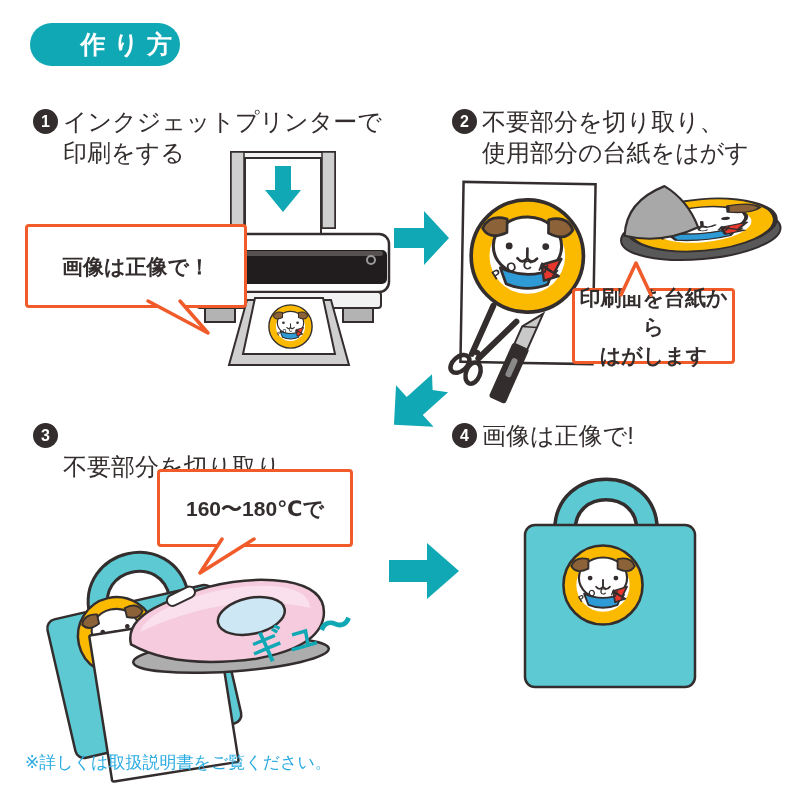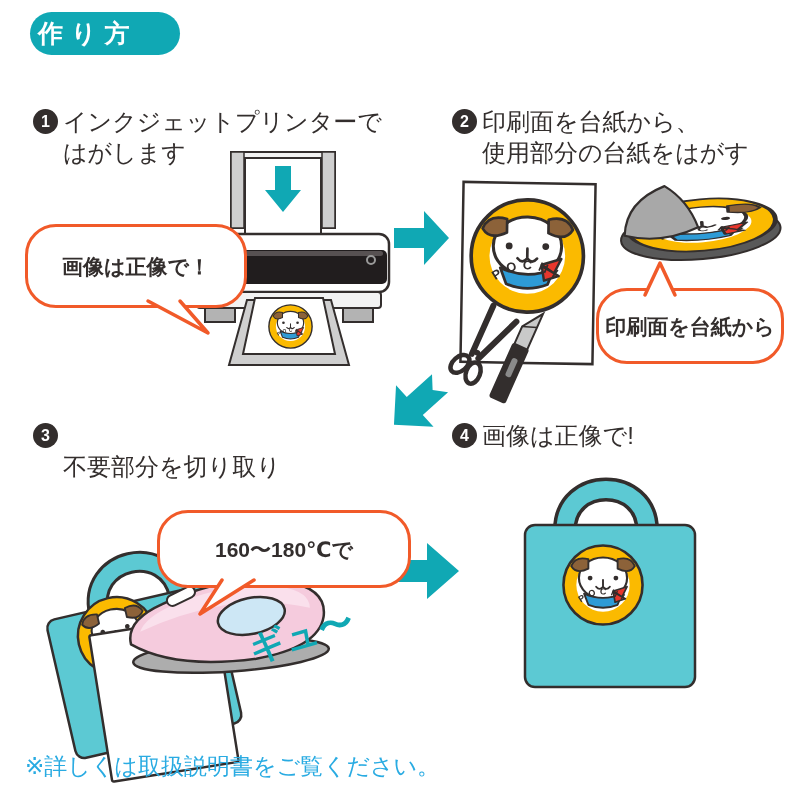--- a/index.html
+++ b/index.html
@@ -3,37 +3,37 @@
 <meta charset="utf-8">
 <style>
   :root{
     --teal:#10A8B4; --light-teal:#5CC9D3; --orange:#F15A29;
     --note-blue:#29ABE2; --ink:#332E2D; --logo-yellow:#FBBA00;
   }
   html,body{margin:0;padding:0;background:#fff;}
   .canvas{position:relative;width:800px;height:800px;background:#fff;overflow:hidden;
     font-family:"Liberation Sans","DejaVu Sans",sans-serif;color:var(--ink);}
   .abs{position:absolute;}
-  .title-badge{left:30px;top:12px;width:150px;height:43px;border-radius:22px;
-    background:var(--teal);color:#fff;display:flex;align-items:center;justify-content:flex-start;
+  .title-badge{left:30px;top:23px;width:150px;height:43px;border-radius:22px;
+    background:var(--teal);color:#fff;display:flex;align-items:center;justify-content:flex-end;
     font-size:25px;font-weight:bold;letter-spacing:8px;padding-left:8px;box-sizing:border-box;}
   .step-heading{display:flex;gap:5px;font-size:24px;line-height:31px;font-weight:500;}
   .num-badge{width:25px;height:25px;border-radius:50%;background:var(--ink);color:#fff;
     font-size:16px;font-weight:bold;display:flex;align-items:center;justify-content:center;
     flex:0 0 auto;margin-top:3px;}
-  .bubble{background:#fff;border:3.5px solid var(--orange);border-radius:31px;z-index:5;
+  .bubble{background:#fff;border:3.5px solid var(--orange);border-radius:4px;z-index:5;
     display:flex;flex-direction:column;justify-content:center;text-align:center;
     font-size:21px;line-height:29px;font-weight:bold;box-sizing:border-box;}
   .bubble svg.tail{position:absolute;z-index:6;overflow:visible;}
   .tail path{fill:#fff;stroke:var(--orange);stroke-width:3.5;stroke-linejoin:round;stroke-linecap:round;}
   .flow-arrow polygon{fill:var(--teal);}
   .feed-arrow{fill:var(--teal);}
   .sound{font-size:35px;font-weight:bold;color:var(--teal);transform:rotate(-16deg);
     white-space:nowrap;z-index:4;}
-  .footnote{left:25px;top:751px;font-size:23px;color:var(--note-blue);font-weight:500;}
+  .footnote{left:25px;top:751px;font-size:17px;color:var(--note-blue);font-weight:500;}
   svg.illus{position:absolute;overflow:visible;}
 </style>
 </head>
 <body>
 
 <div class="canvas">
 
   <svg width="0" height="0" style="position:absolute" aria-hidden="true">
     <defs>
       <symbol id="pochi" viewBox="0 0 100 100" overflow="visible">
@@ -56,25 +56,25 @@
     </defs>
   </svg>
 
   <div class="abs title-badge">
     <span>作り方</span>
   </div>
 
   <div class="abs step-heading" style="left:33px;top:106px">
     <span class="num-badge">1</span>
     <span><span>インクジェットプリンターで</span><br>
-          <span>はがします</span></span>
+          <span>印刷をする</span></span>
   </div>
   <div class="abs step-heading" style="left:452px;top:106px">
     <span class="num-badge">2</span>
-    <span><span>印刷面を台紙から、</span><br>
+    <span><span>不要部分を切り取り、</span><br>
           <span>使用部分の台紙をはがす</span></span>
   </div>
   <div class="abs step-heading" style="left:33px;top:420px">
     <span class="num-badge">3</span>
     <span><br>
           <span>不要部分を切り取り</span></span>
   </div>
   <div class="abs step-heading" style="left:452px;top:420px">
     <span class="num-badge">4</span>
     <span><span>画像は正像で!</span></span>
@@ -129,22 +129,23 @@
       <rect x="-9" y="-8" width="18" height="60" rx="3" fill="#332E2D"></rect>
       <rect x="-3" y="6" width="6" height="20" rx="2.5" fill="#8a8a8a"></rect>
     </g>
     <g transform="translate(282,50) rotate(-5)">
       <ellipse cx="-2" cy="9" rx="80" ry="25" fill="#595959" stroke="#332E2D" stroke-width="2"></ellipse>
       <use href="#pochi" x="-50" y="-50" width="100" height="100" transform="scale(1.6,0.56)"></use>
       <path d="M -78 4 Q -74 -30 -34 -42 Q -12 -26 -4 2 Q -42 16 -78 4 Z" fill="#A8A8A8" stroke="#332E2D" stroke-width="2.2"></path>
     </g>
   </svg>
 
-  <div class="abs bubble" style="left:596px;top:288px;width:188px;height:76px">
+  <div class="abs bubble" style="left:572px;top:288px;width:163px;height:76px">
     <div>印刷面を台紙から</div>
+    <div>はがします</div>
     <svg class="tail" style="left:44px;top:-30px" width="34" height="34" viewBox="0 0 34 34">
         <path d="M 2 34 L 17 2 L 32 34"></path>
       </svg>
   </div>
 
   <svg class="illus flow-arrow" style="left:380px;top:370px" width="74" height="68" viewBox="0 0 74 68">
     <g transform="rotate(138 37 34)">
       <polygon points="6,22 40,22 40,6 68,34 40,62 40,46 6,46 16,34"></polygon>
     </g>
   </svg>
@@ -159,21 +160,21 @@
     </g>
     <g transform="translate(100,48) rotate(-4)">
       <ellipse cx="105" cy="90" rx="98" ry="16" fill="#ADADAD" stroke="#332E2D" stroke-width="2.5"></ellipse>
       <path d="M 6 72 Q 2 48 40 34 Q 105 8 165 20 Q 206 30 200 58 Q 193 88 130 95 Q 48 100 6 72 Z" fill="#F5CBDD" stroke="#332E2D" stroke-width="2.5" stroke-linejoin="round"></path>
       <path d="M 16 60 Q 22 46 50 36 Q 105 16 160 25 Q 188 32 187 48 Q 148 36 104 39 Q 56 44 16 60 Z" fill="#FAE0EC"></path>
       <ellipse cx="128" cy="52" rx="34" ry="18" transform="rotate(-8 128 52)" fill="#CDE7F5" stroke="#332E2D" stroke-width="2.5"></ellipse>
       <rect x="44" y="22" width="30" height="11" rx="5.5" transform="rotate(-22 59 27)" fill="#fff" stroke="#332E2D" stroke-width="2"></rect>
     </g>
   </svg>
 
-  <div class="abs bubble" style="left:157px;top:510px;width:254px;height:78px">
+  <div class="abs bubble" style="left:157px;top:469px;width:196px;height:78px">
     <div>160〜180℃で</div>
     <svg class="tail" style="left:40px;bottom:-33px" width="60" height="38" viewBox="0 0 60 38">
         <path d="M 22 0 L 0 34 L 54 0"></path>
       </svg>
   </div>
 
   <div class="abs sound" style="left:248px;top:612px">ギュ〜</div>
 
   <svg class="illus flow-arrow" style="left:389px;top:543px" width="70" height="56" viewBox="0 0 70 56">
     <polygon points="0,17 38,17 38,0 70,28 38,56 38,39 0,39"></polygon>

